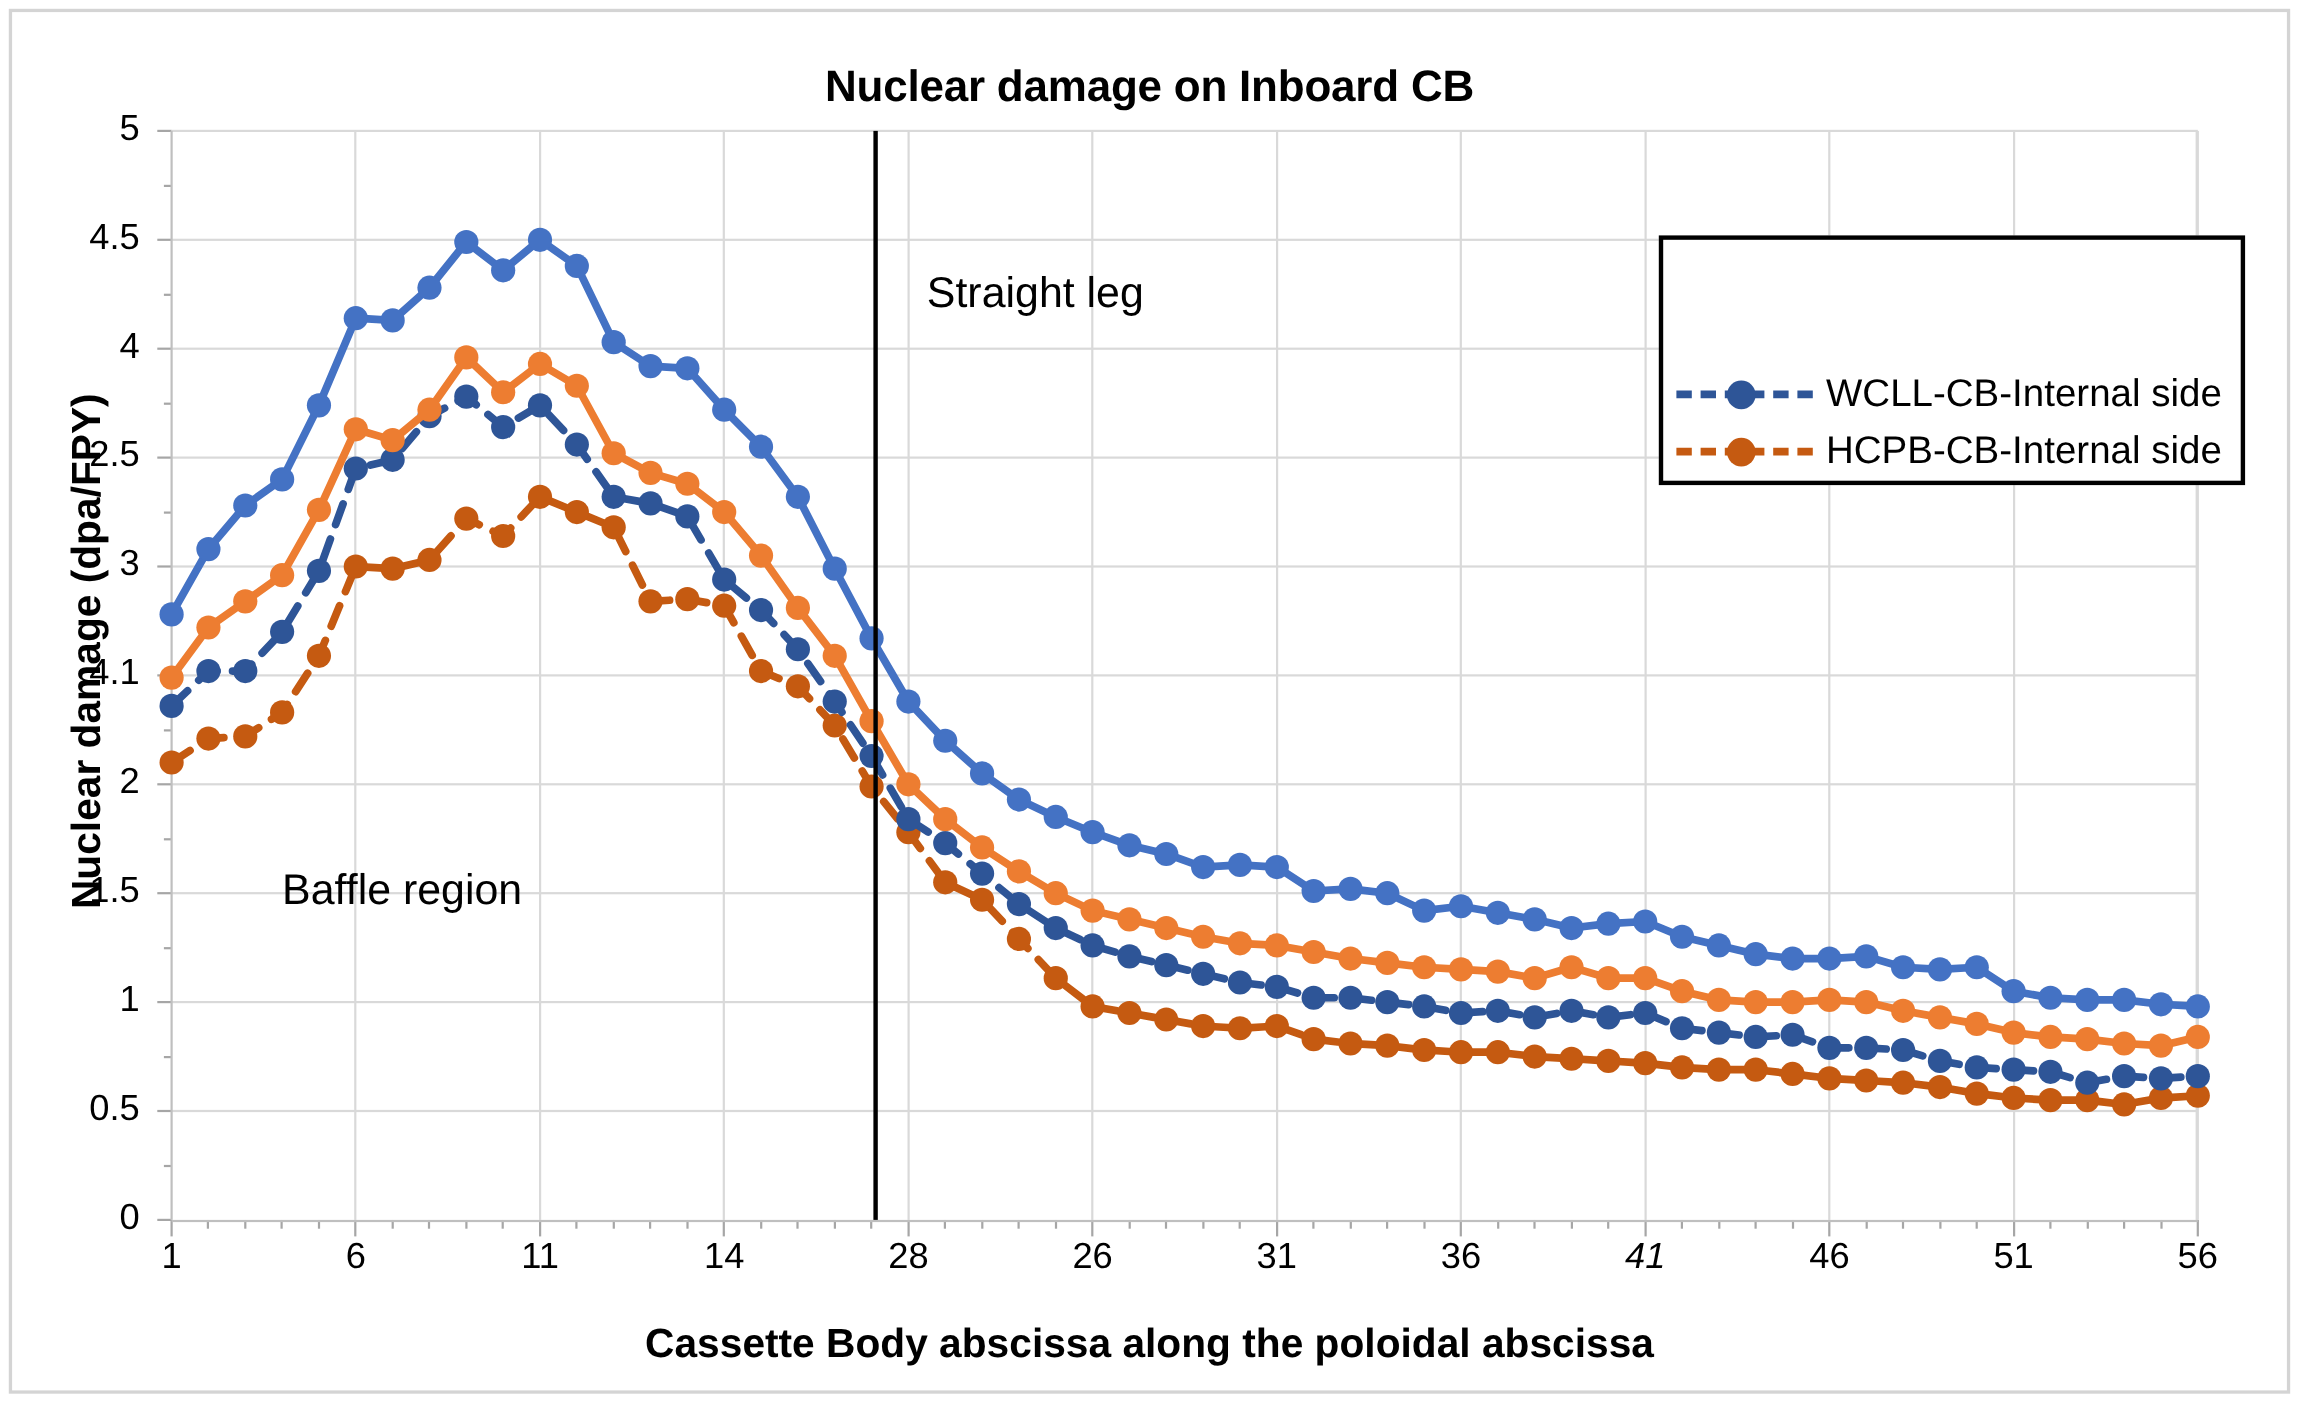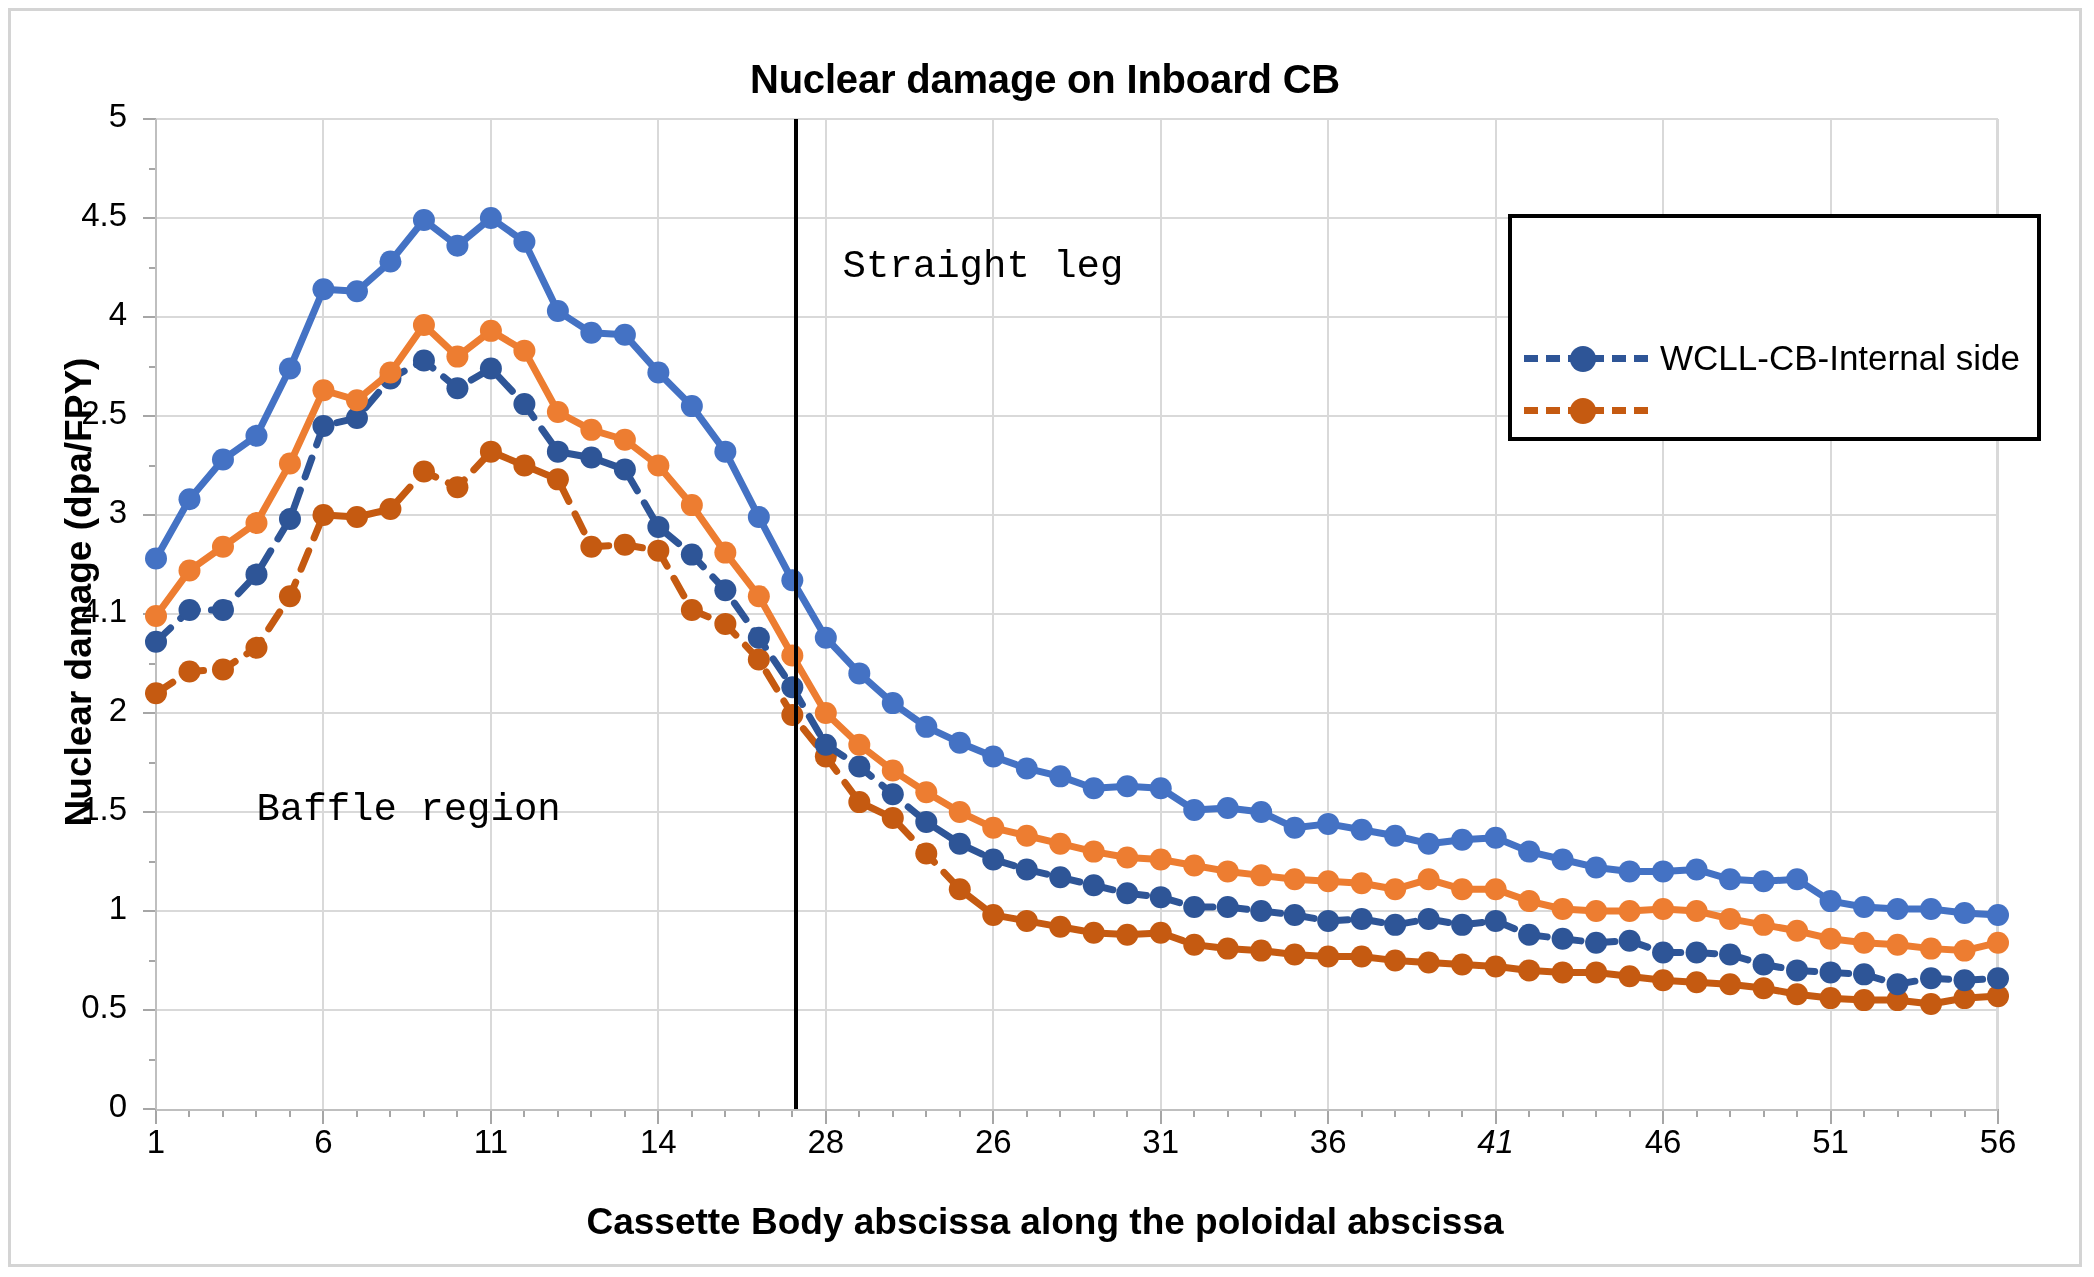--- a/index.html
+++ b/index.html
@@ -24,21 +24,21 @@
     text-align:center;
     font-size:40px;
     font-weight:bold;
     color:#000000;
     letter-spacing:-0.2px;
   }
   
   #plot{
     position:absolute;
     left:145px;top:108px;
-    width:1842px;height:990px;font-family:Liberation Mono, monospace;
+    width:1842px;height:990px;
   }
   #plot-bg{position:absolute;inset:0;background:#ffffff;}
   .gridline-h{position:absolute;left:0;width:100%;height:2px;background:#d9d9d9;}
   .gridline-v{position:absolute;top:0;height:100%;width:2px;background:#d9d9d9;}
   #plot-border-left{position:absolute;left:-1px;top:0;width:2px;height:100%;background:#bfbfbf;}
   #plot-border-bottom{position:absolute;left:0;bottom:-2px;width:100%;height:2px;background:#bfbfbf;}
   #plot-border-right{position:absolute;right:0;top:0;width:2px;height:100%;background:#d9d9d9;}
   #divider-line{
     position:absolute;
     top:0;height:100%;width:4px;background:#000000;
@@ -523,16 +523,17 @@
           <span class="ln dashed"></span>
           <span class="dot" style="background: rgb(46, 85, 151);"></span>
         </span>
         <span class="legend-text">WCLL-CB-Internal side</span>
       </div>
       <div class="legend-row" style="top: 170px;">
         <span class="legend-swatch" style="color: rgb(197, 90, 17);">
           <span class="ln dashed"></span>
           <span class="dot" style="background: rgb(197, 90, 17);"></span>
         </span>
+        <span class="legend-text">HCPB-CB-Internal side</span>
       </div>
     </div>
 
 </div>
 
 </body></html>

